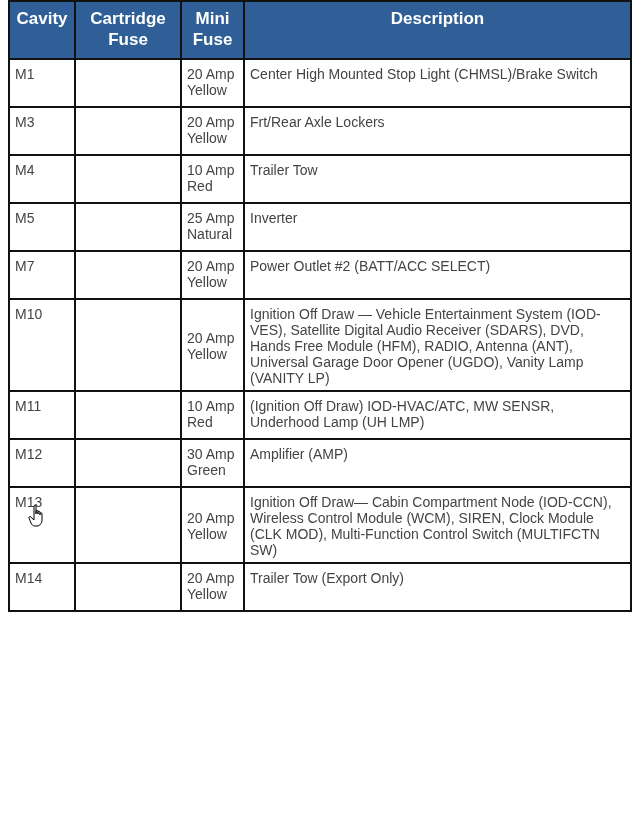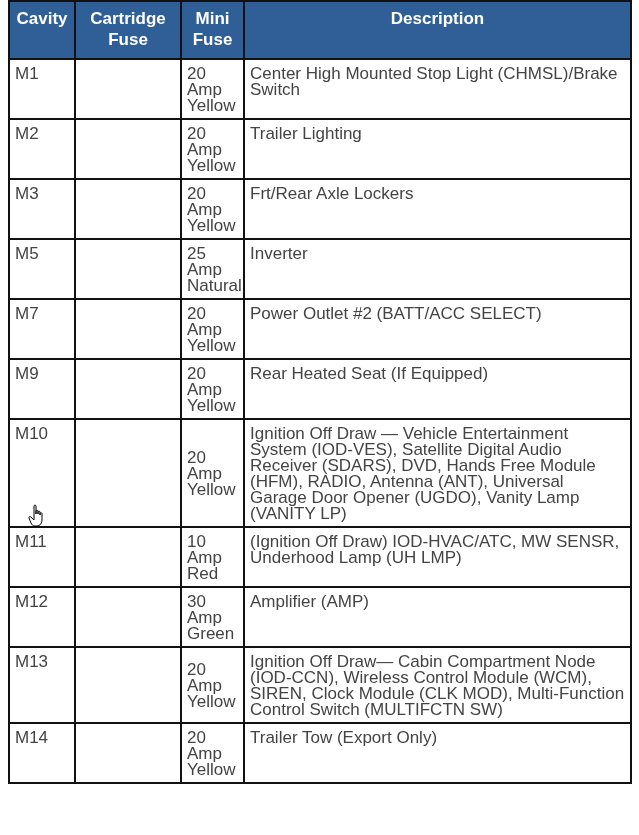--- a/index.html
+++ b/index.html
@@ -8,21 +8,21 @@
     position: absolute; left: 8px; top: 0; width: 624px;
     border-collapse: collapse; table-layout: fixed;
   }
   table.fuse th, table.fuse td { border: 2px solid #111; }
   table.fuse th {
     background: #2f5f96; color: #fff; font-weight: bold; font-size: 17px;
     line-height: 21px; padding: 6px 4px 3px; vertical-align: top; text-align: center;
     height: 47px;
   }
   table.fuse td {
-    font-size: 17px; color: #444; line-height: 16px; padding: 6px 5px 4px 5px;
+    font-size: 14px; color: #444; line-height: 16px; padding: 6px 5px 4px 5px;
     vertical-align: top; text-align: left; background: #fff;
   }
   col.c1 { width: 66px; }
   col.c2 { width: 106px; }
   col.c3 { width: 63px; }
   col.c4 { width: auto; }
   td.mini { padding-left: 5px; padding-right: 2px; }
   td.mini.mid { vertical-align: middle; }
   tr.r1 td { height: 36px; }
   tr.r2 td { height: 36px; }
@@ -53,48 +53,42 @@
     </tr>
   </thead>
   <tbody>
     <tr class="r1">
       <td>M1</td>
       <td></td>
       <td class="mini">20 Amp Yellow</td>
       <td>Center High Mounted Stop Light (CHMSL)/Brake Switch</td>
     </tr>
     <tr class="r2">
-      <td>M2</td>
-      <td></td>
-      <td class="mini">20 Amp Yellow</td>
-      <td>Trailer Lighting</td>
-    </tr>
-    <tr class="r2">
       <td>M3</td>
       <td></td>
       <td class="mini">20 Amp Yellow</td>
       <td>Frt/Rear Axle Lockers</td>
+    </tr>
+    <tr class="r2">
+      <td>M4</td>
+      <td></td>
+      <td class="mini">10 Amp Red</td>
+      <td>Trailer Tow</td>
     </tr>
     <tr class="r2">
       <td>M5</td>
       <td></td>
       <td class="mini">25 Amp Natural</td>
       <td>Inverter</td>
     </tr>
     <tr class="r2">
       <td>M7</td>
       <td></td>
       <td class="mini">20 Amp Yellow</td>
       <td>Power Outlet #2 (BATT/ACC SELECT)</td>
-    </tr>
-    <tr class="r2">
-      <td>M9</td>
-      <td></td>
-      <td class="mini">20 Amp Yellow</td>
-      <td>Rear Heated Seat (If Equipped)</td>
     </tr>
     <tr class="tall">
       <td>M10</td>
       <td></td>
       <td class="mini mid">20 Amp Yellow</td>
       <td>Ignition Off Draw — Vehicle Entertainment System (IOD-VES), Satellite Digital Audio Receiver (SDARS), DVD, Hands Free Module (HFM), RADIO, Antenna (ANT), Universal Garage Door Opener (UGDO), Vanity Lamp (VANITY LP)</td>
     </tr>
     <tr class="r11">
       <td>M11</td>
       <td></td>

